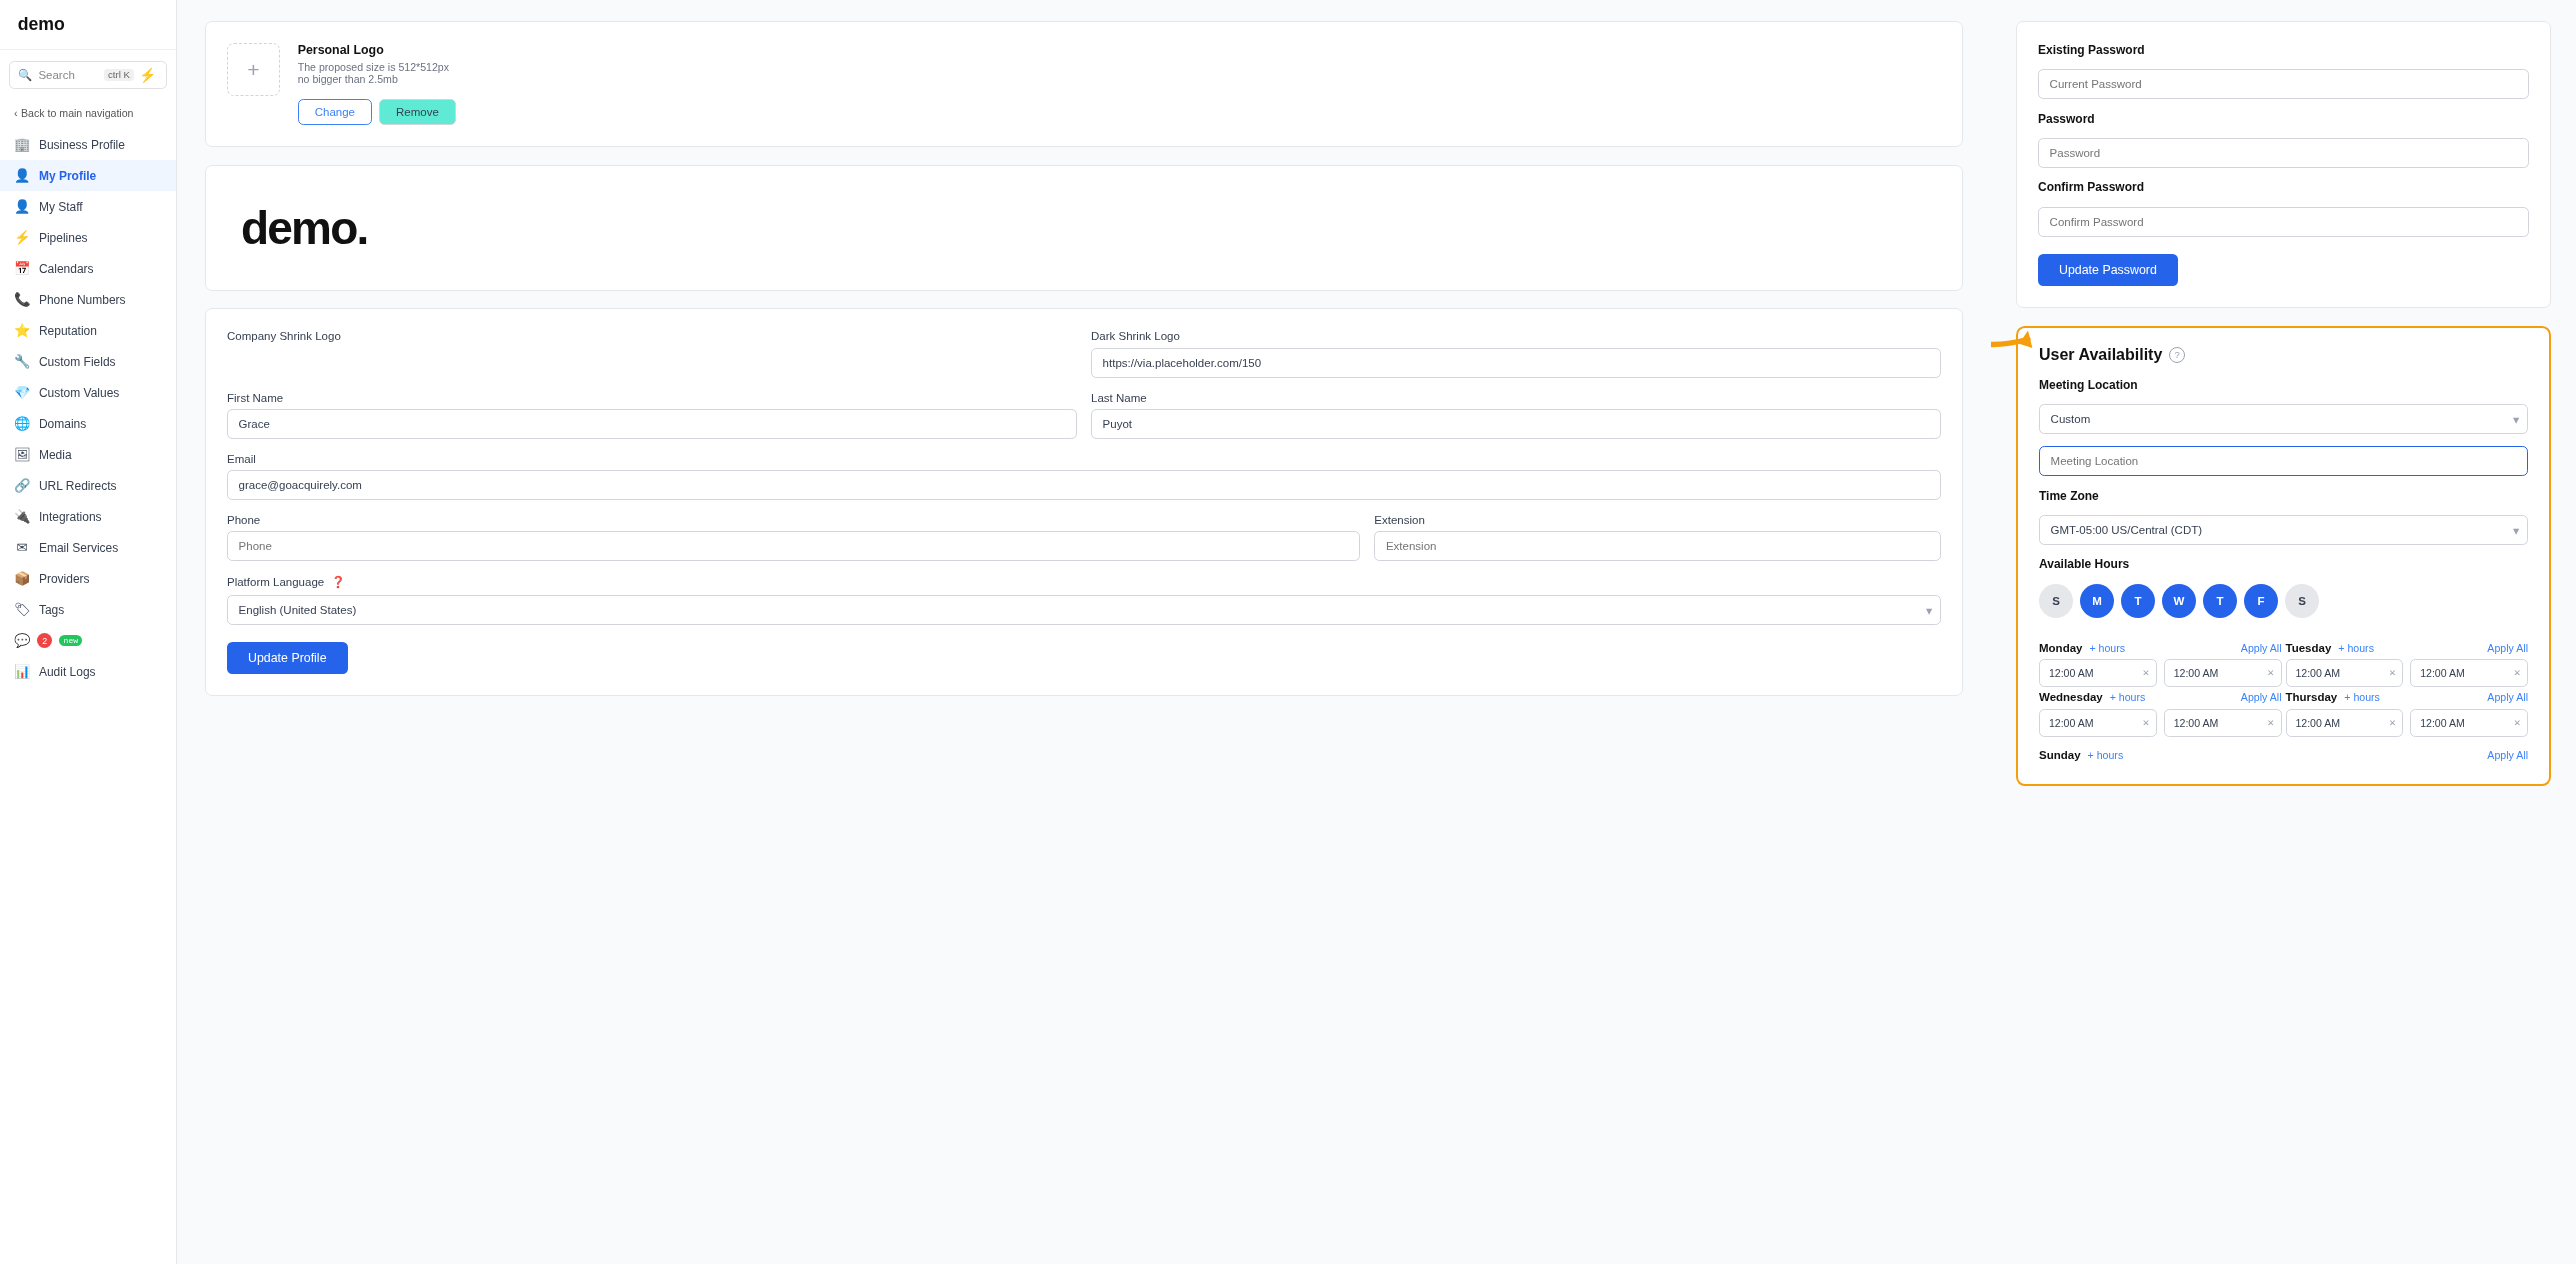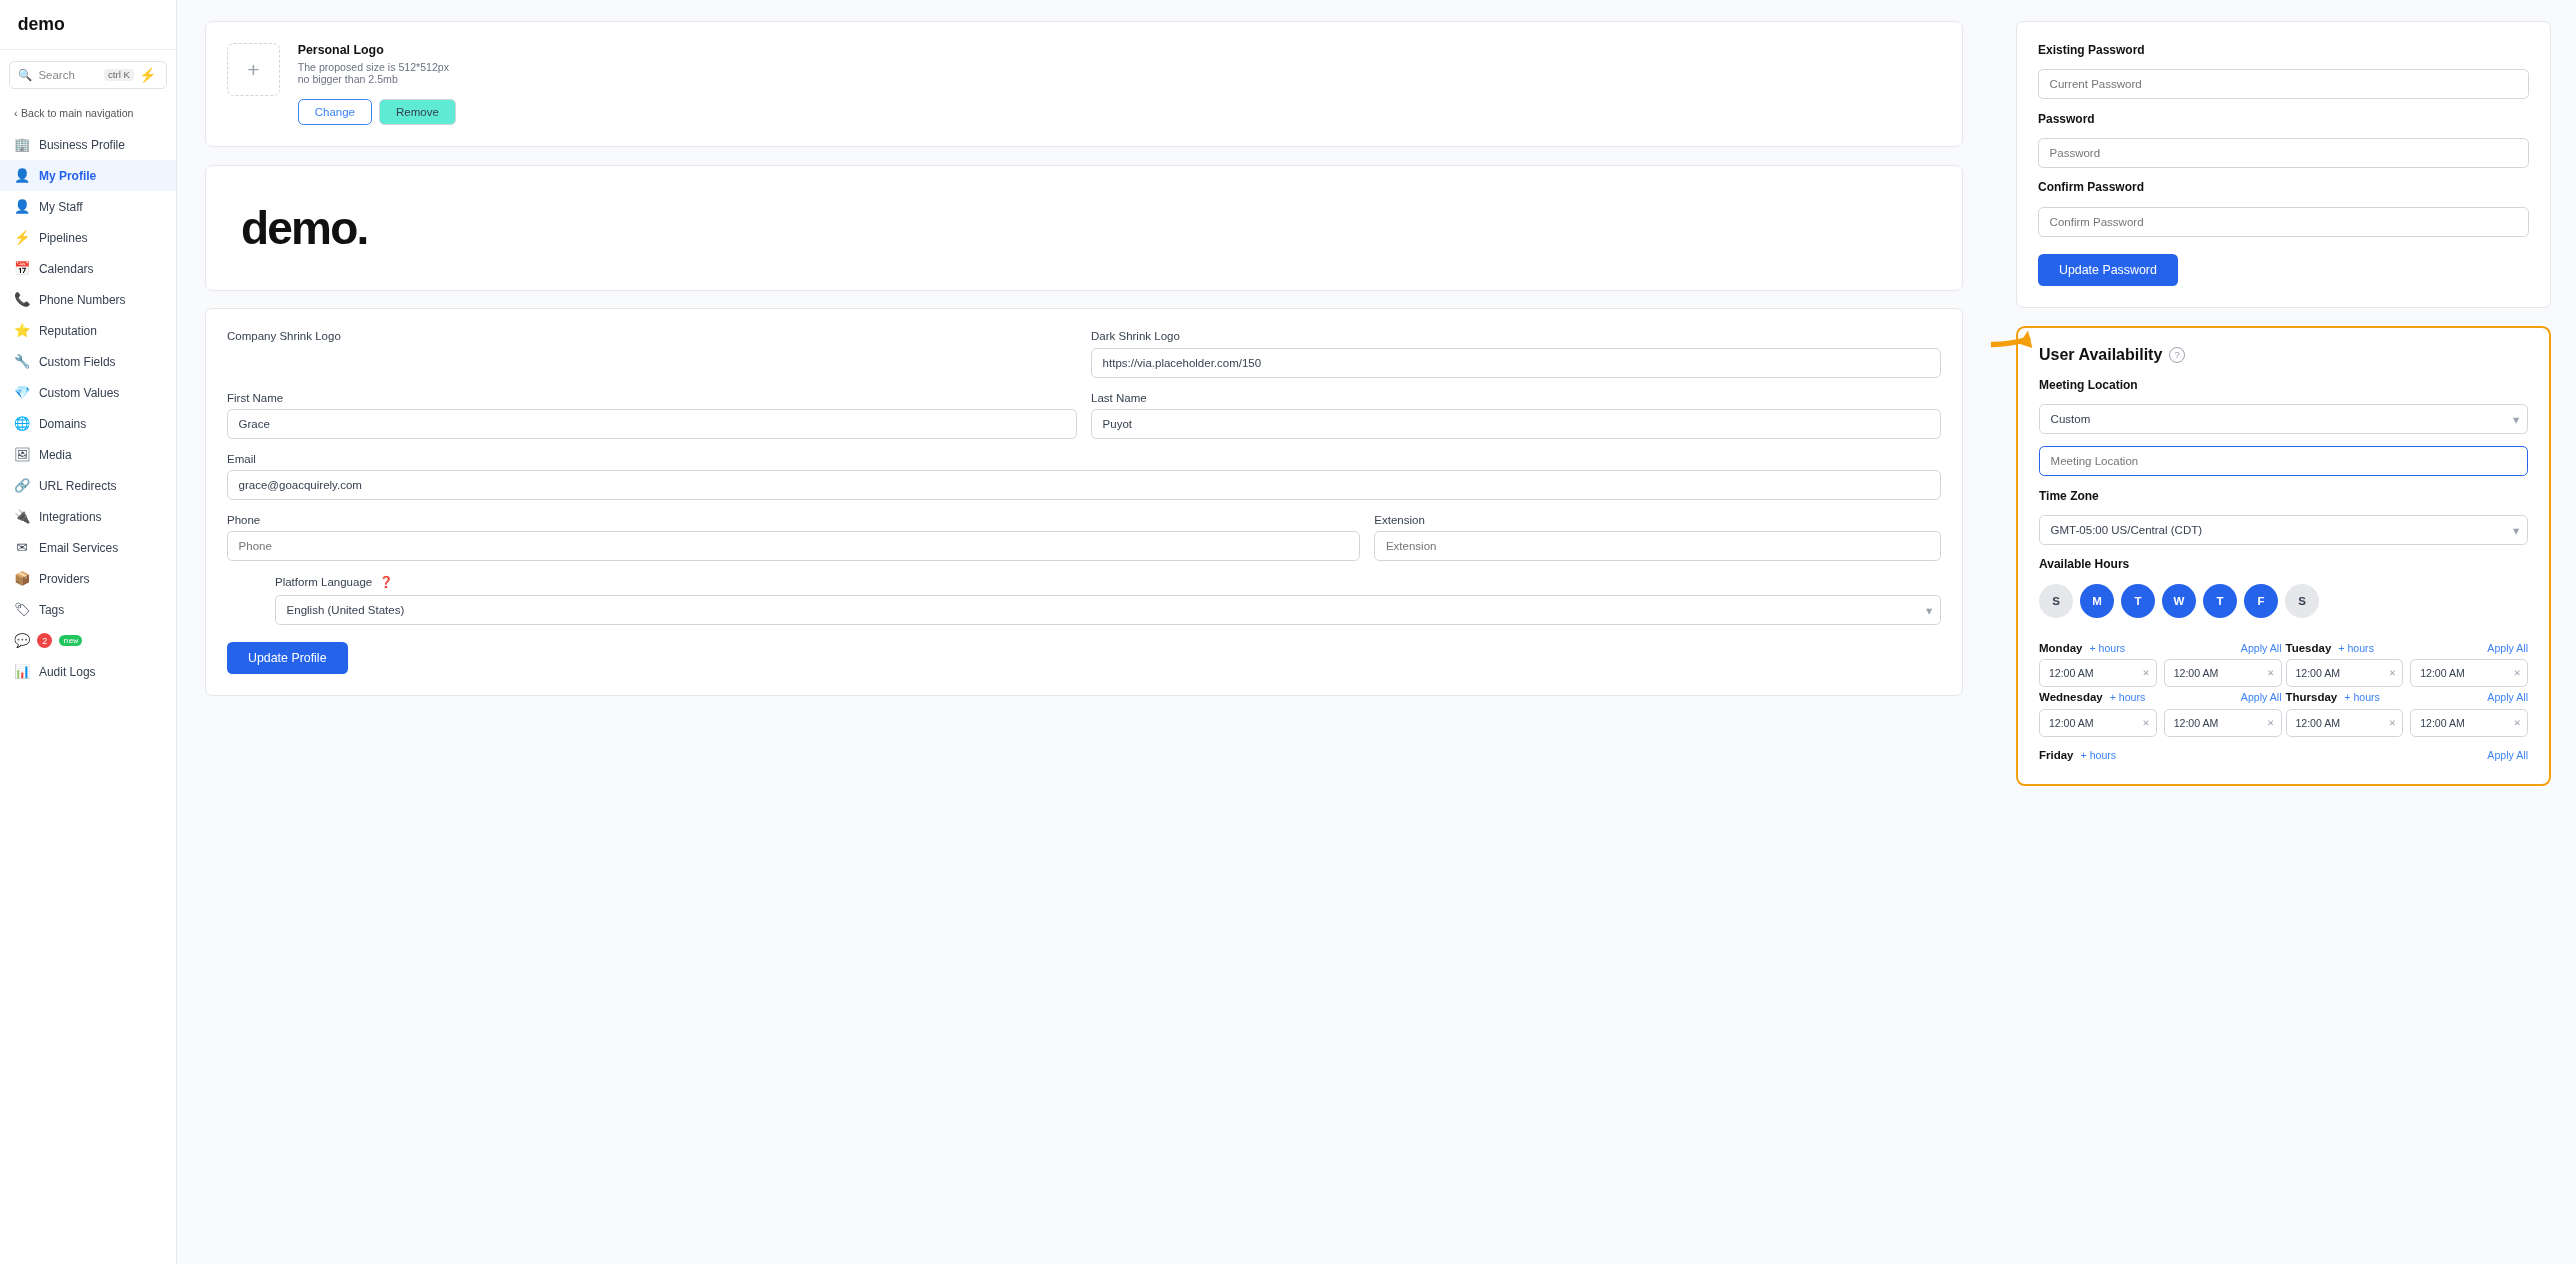--- a/index.html
+++ b/index.html
@@ -464,21 +464,21 @@
         <div class="form-group" style="flex:2;">
           <label class="form-label">Phone</label>
           <input type="text" class="form-input" placeholder="Phone" style="">
         </div>
         <div class="form-group" style="flex:1;">
           <label class="form-label">Extension</label>
           <input type="text" class="form-input" placeholder="Extension" style="">
         </div>
       </div>
 
-      <div class="form-group" style="margin-bottom:17.7px;margin-left:48px;">
+      <div class="form-group" style="margin-bottom:17.7px;">
         <label class="form-label">
           <span>Platform Language</span>
           <span style="margin-left:3.5px; color:#9ca3af;">❓</span>
         </label>
         <div class="select-wrapper">
           <select class="form-select">
             <option>English (United States)</option>
           </select>
         </div>
       </div>
@@ -631,21 +631,21 @@
               <select class="time-select">
                 <option>12:00 AM</option>
               </select>
             </div>
           </div>
         </div>
       </div>
 
       <div style="margin-top:12.4px;">
         <div class="hours-day-header">
-          <span class="hours-day-name">Friday</span>
+          <span class="hours-day-name">Sunday</span>
           <span class="hours-link">+ hours</span>
           <span class="hours-apply">Apply All</span>
         </div>
       </div>
     </div>
 
   </div>
 </div>
 
 

